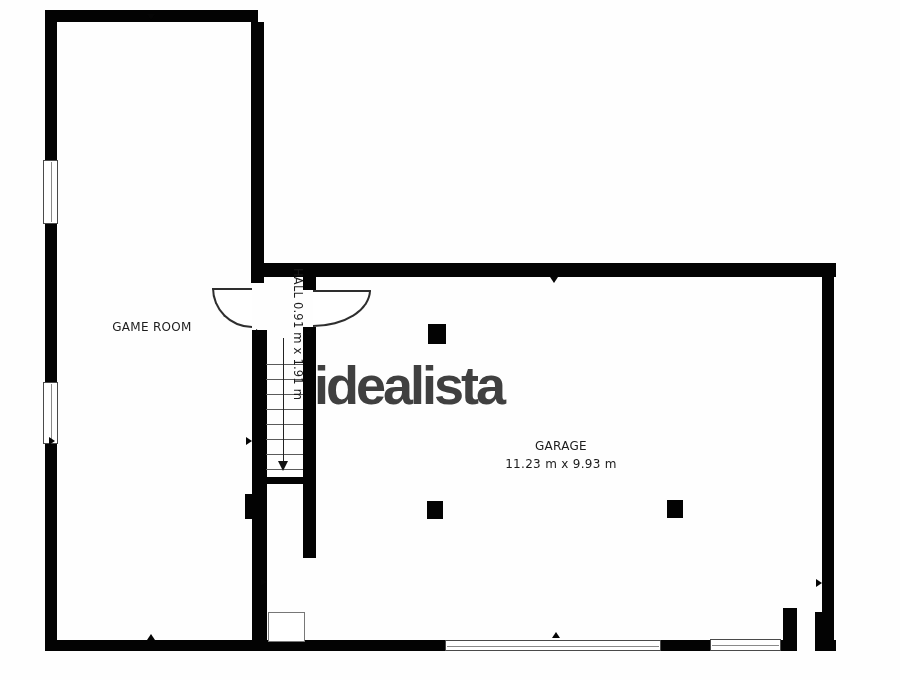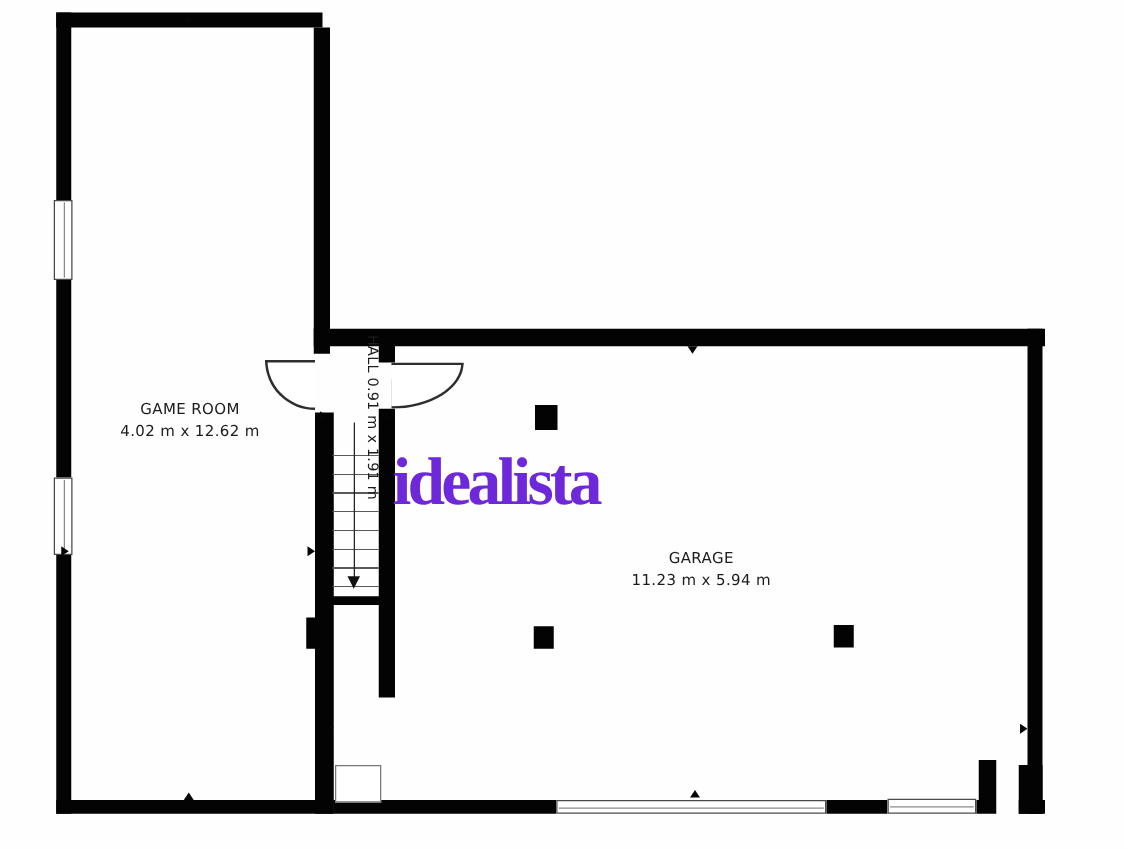--- a/index.html
+++ b/index.html
@@ -43,22 +43,22 @@
   .room-label .rname{display:block;}
   .room-label .rdims{display:block;}
   .hall-label{
     position:absolute;left:239px;top:301px;width:100px;height:34px;
     transform:rotate(90deg);transform-origin:50% 50%;
     color:#1c1c1c;text-align:center;font-size:11.5px;line-height:16px;
     letter-spacing:.2px;white-space:nowrap;
   }
   .watermark{
     position:absolute;left:314px;top:358px;
-    font-family:Liberation Serif, serif;font-weight:bold;
-    font-size:54px;line-height:1;letter-spacing:-3px;color:#6d28d9;
+    font-family:Liberation Sans, sans-serif;font-weight:bold;
+    font-size:54px;line-height:1;letter-spacing:-3px;color:#404040;
     user-select:none;
   }
 </style>
 </head>
 <body>
 
 <div class="canvas">
 
   <div class="wall" style="left:45px;top:10px;width:213px;height:12px;"></div>
   <div class="wall" style="left:45px;top:10px;width:12px;height:152px;"></div>
@@ -117,28 +117,27 @@
   <div class="tick u" style="left:552px;top:632px;"></div>
   <div class="tick r" style="left:816px;top:579px;"></div>
   <div class="tick r" style="left:49px;top:437px;"></div>
   <div class="tick r" style="left:261px;top:578px;"></div>
   <div class="tick r" style="left:246px;top:437px;"></div>
   <div class="tick r" style="left:256px;top:329px;"></div>
   <div class="tick l" style="left:305px;top:329px;"></div>
 
   <div class="room-label" style="left:52px;top:318px;width:200px;">
     <span class="rname">GAME ROOM</span>
-    <span class="rdims">4.02 m x 12.62 m</span>
   </div>
 
   <div class="hall-label">
     <span class="rname">HALL</span>
     <span class="rdims">0.91 m x 1.91 m</span>
   </div>
 
   <div class="room-label" style="left:460px;top:437px;width:202px;">
     <span class="rname">GARAGE</span>
-    <span class="rdims">11.23 m x 5.94 m</span>
+    <span class="rdims">11.23 m x 9.93 m</span>
   </div>
 
   <div class="watermark">idealista</div>
 
 </div>
 
 </body></html>

